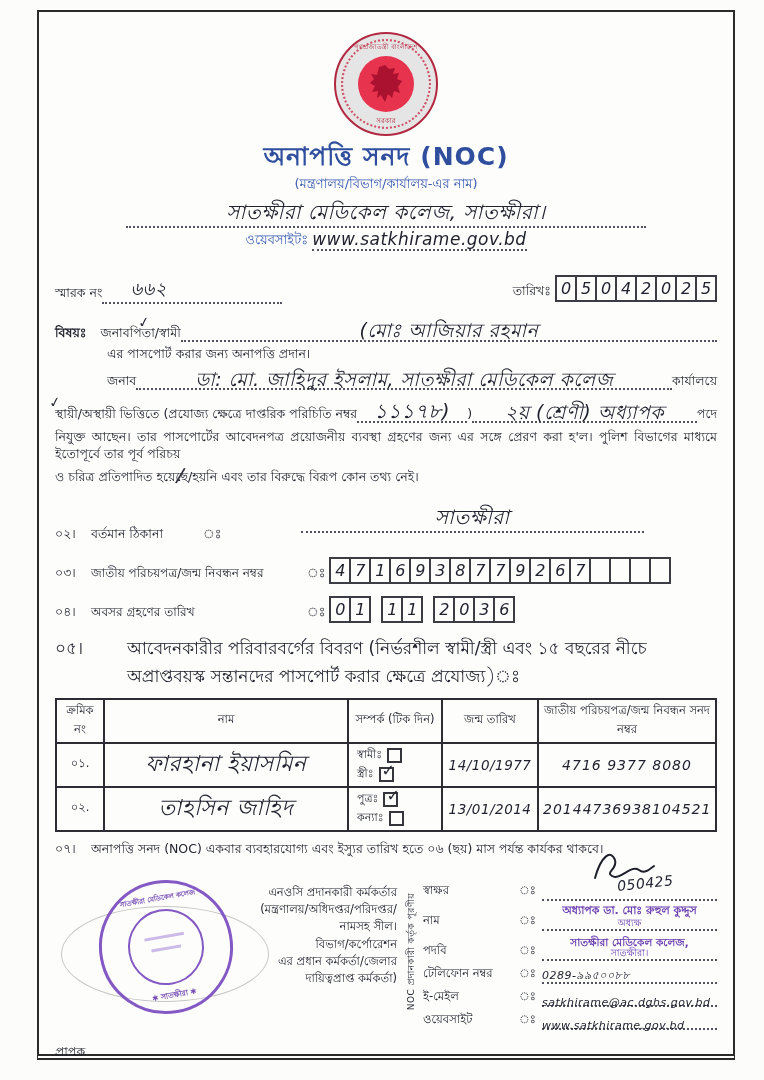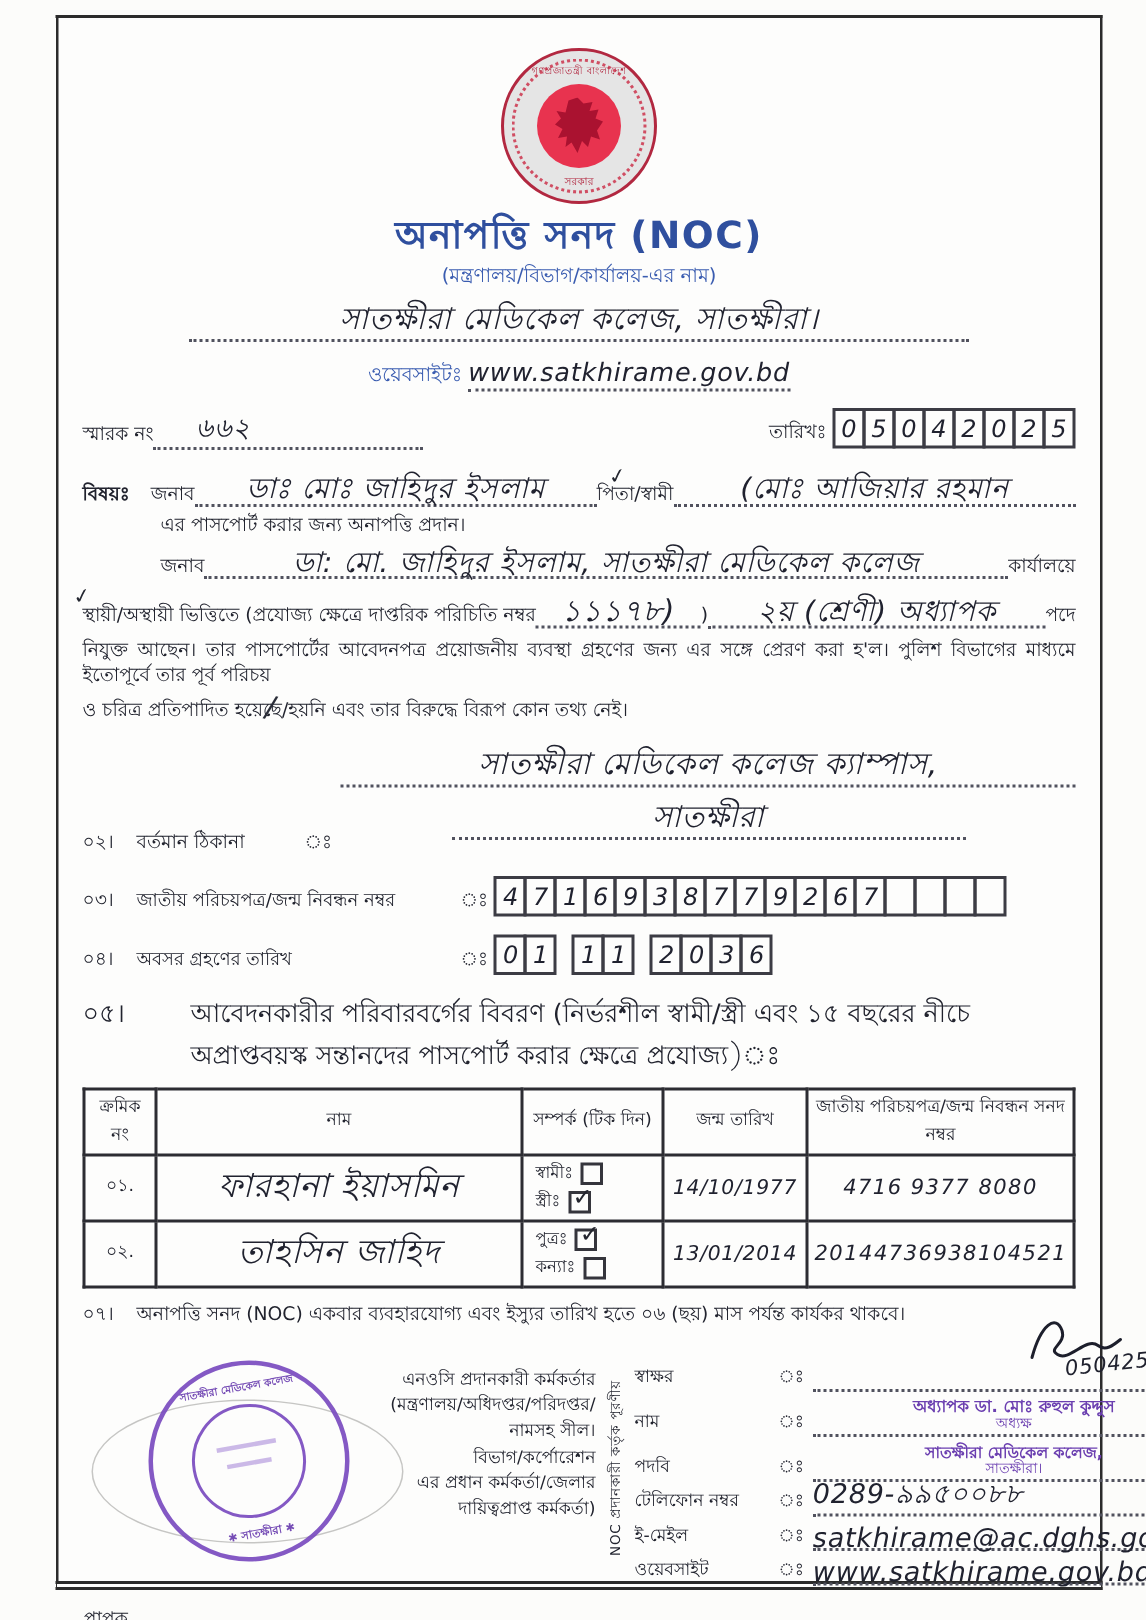--- a/index.html
+++ b/index.html
@@ -22,26 +22,26 @@
   .seal { position:relative; width:104px; height:104px; margin:16px auto 6px; border:2px solid #b22840; border-radius:50%; background:#e5e5e5; }
   .seal-ring { position:absolute; inset:5px; border:2px dotted #d04e63; border-radius:50%; }
   .seal-top { position:absolute; top:8px; left:0; right:0; text-align:center; font-size:6.5px; color:#b22840; letter-spacing:.4px; }
   .seal-center { position:absolute; top:50%; left:50%; transform:translate(-50%,-50%); width:56px; height:56px; background:#e8334f; border-radius:50%; display:flex; align-items:center; justify-content:center; }
   .seal-bottom { position:absolute; bottom:7px; left:0; right:0; text-align:center; font-size:7px; color:#b22840; }
   .title { text-align:center; font-size:25px; font-weight:bold; color:#2f4f9e; letter-spacing:1px; line-height:1.2; }
   .subtitle { text-align:center; font-size:13px; color:#3a5cb0; margin-top:2px; }
   .office-line { display:flex; justify-content:center; margin-top:2px; }
   .office-line .dots { width:520px; display:flex; justify-content:center; }
   .office-line .hw { font-size:20px; }
-  .site-line { display:flex; justify-content:center; align-items:flex-end; margin-top:11px; }
+  .site-line { display:flex; justify-content:center; align-items:flex-end; margin-top:1px; }
   .site-line .lab { font-size:13px; color:#3a5cb0; margin-right:4px; }
   .site-line .hw { font-size:17px; }
 
   
-  .memo { display:flex; justify-content:space-between; align-items:center; margin-top:10px; font-size:12.5px; }
+  .memo { display:flex; justify-content:space-between; align-items:flex-start; margin-top:24px; font-size:12.5px; }
   .memo-left { display:flex; align-items:flex-end; }
   .memo-left .dots { width:180px; display:flex; justify-content:flex-start; padding-left:28px; }
   .memo-left .hw { font-size:18px; }
   .cells { display:flex; }
   .cell { width:22px; height:27px; border:2px solid #3c3c44; margin-left:-2px; flex:none;
           display:flex; align-items:center; justify-content:center; }
   .cell i { font-style:italic; font-size:16px; color:#20222f; }
   .cellgroup { display:flex; margin-right:12px; }
 
   
@@ -89,21 +89,21 @@
   .stamp-arc-top { position:absolute; top:9px; left:0; right:0; text-align:center; font-size:7px; color:#6b3fb0; font-weight:bold; }
   .stamp-arc-bottom { position:absolute; bottom:9px; left:0; right:0; text-align:center; font-size:7.5px; color:#6b3fb0; font-weight:bold; }
   .stamp-bar { position:absolute; left:50%; transform:translateX(-50%); width:40px; height:3px; background:#9b77d4; opacity:.55; }
   .issuer-label { text-align:right; line-height:1.5; padding-top:10px; font-size:11.5px; }
   .vert-note { display:flex; align-items:center; justify-content:center; }
   .vert-note span { writing-mode:vertical-rl; transform:rotate(180deg); font-size:9px; letter-spacing:.5px; }
   .sig-fields { padding-top:4px; }
   .sig-row { display:flex; align-items:flex-end; height:23px; position:relative; }
   .sig-row.tall { height:30px; }
   .sig-row .flab { width:92px; flex:none; }
-  .sig-row .hw { font-size:18px; }
+  .sig-row .hw { font-size:11px; }
   .pstamp { color:#6b3fb0; text-align:center; line-height:1.15; font-weight:bold; }
   .pstamp .l1 { font-size:11px; }
   .pstamp .l2 { font-size:9.5px; font-weight:normal; }
   .sigwrap { position:absolute; right:44px; top:-30px; text-align:left; }
   .sigwrap .hw { font-size:14px; display:block; margin-top:-10px; margin-left:26px; transform:rotate(-6deg); }
 
   
   .recipient { margin-top:12px; font-size:12.5px; line-height:1.65; }
 </style>
 </head>
@@ -169,23 +169,20 @@
               <i>5</i>
             </span>
         </div>
       </div>
     </div>
 
     <div class="subject">
       <div class="row">
         <span class="lblb">বিষয়ঃ</span>
         <span style="margin-left:14px">জনাব</span>
-        <span class="fill dots">
-            <span class="hw hw-name">ডাঃ মোঃ জাহিদুর ইসলাম</span>
-          </span>
         <span class="relwrap">
           <span>পিতা/স্বামী</span>
           <span class="tickmark">✓</span>
         </span>
         <span class="fill dots">
             <span class="hw hw-name">(মোঃ আজিয়ার রহমান</span>
           </span>
       </div>
       <div style="padding-left:52px;margin-top:4px">এর পাসপোর্ট করার জন্য অনাপত্তি প্রদান।</div>
       <div class="row" style="padding-left:52px">
@@ -213,23 +210,20 @@
       <div class="para">
         <span>ও চরিত্র প্রতিপাদিত </span><span class="slashwrap"><span>হয়েছে/হয়নি</span><span class="slashmark">∕</span></span><span> এবং তার বিরুদ্ধে বিরূপ কোন তথ্য নেই।</span>
       </div>
     </div>
 
     <div class="item">
       <span class="no">০২।</span>
       <span class="lbl-203">বর্তমান ঠিকানা</span>
       <span class="colon">ঃ</span>
       <div class="addr-col">
-        <div class="ln ln1 dots">
-            <span class="hw">সাতক্ষীরা মেডিকেল কলেজ ক্যাম্পাস,</span>
-          </div>
         <div class="ln ln2 dots">
             <span class="hw">সাতক্ষীরা</span>
           </div>
       </div>
     </div>
 
     <div class="item">
       <span class="no">০৩।</span>
       <span class="lbl-303 nowrap">জাতীয় পরিচয়পত্র/জন্ম নিবন্ধন নম্বর</span>
       <span class="colon">ঃ</span>

